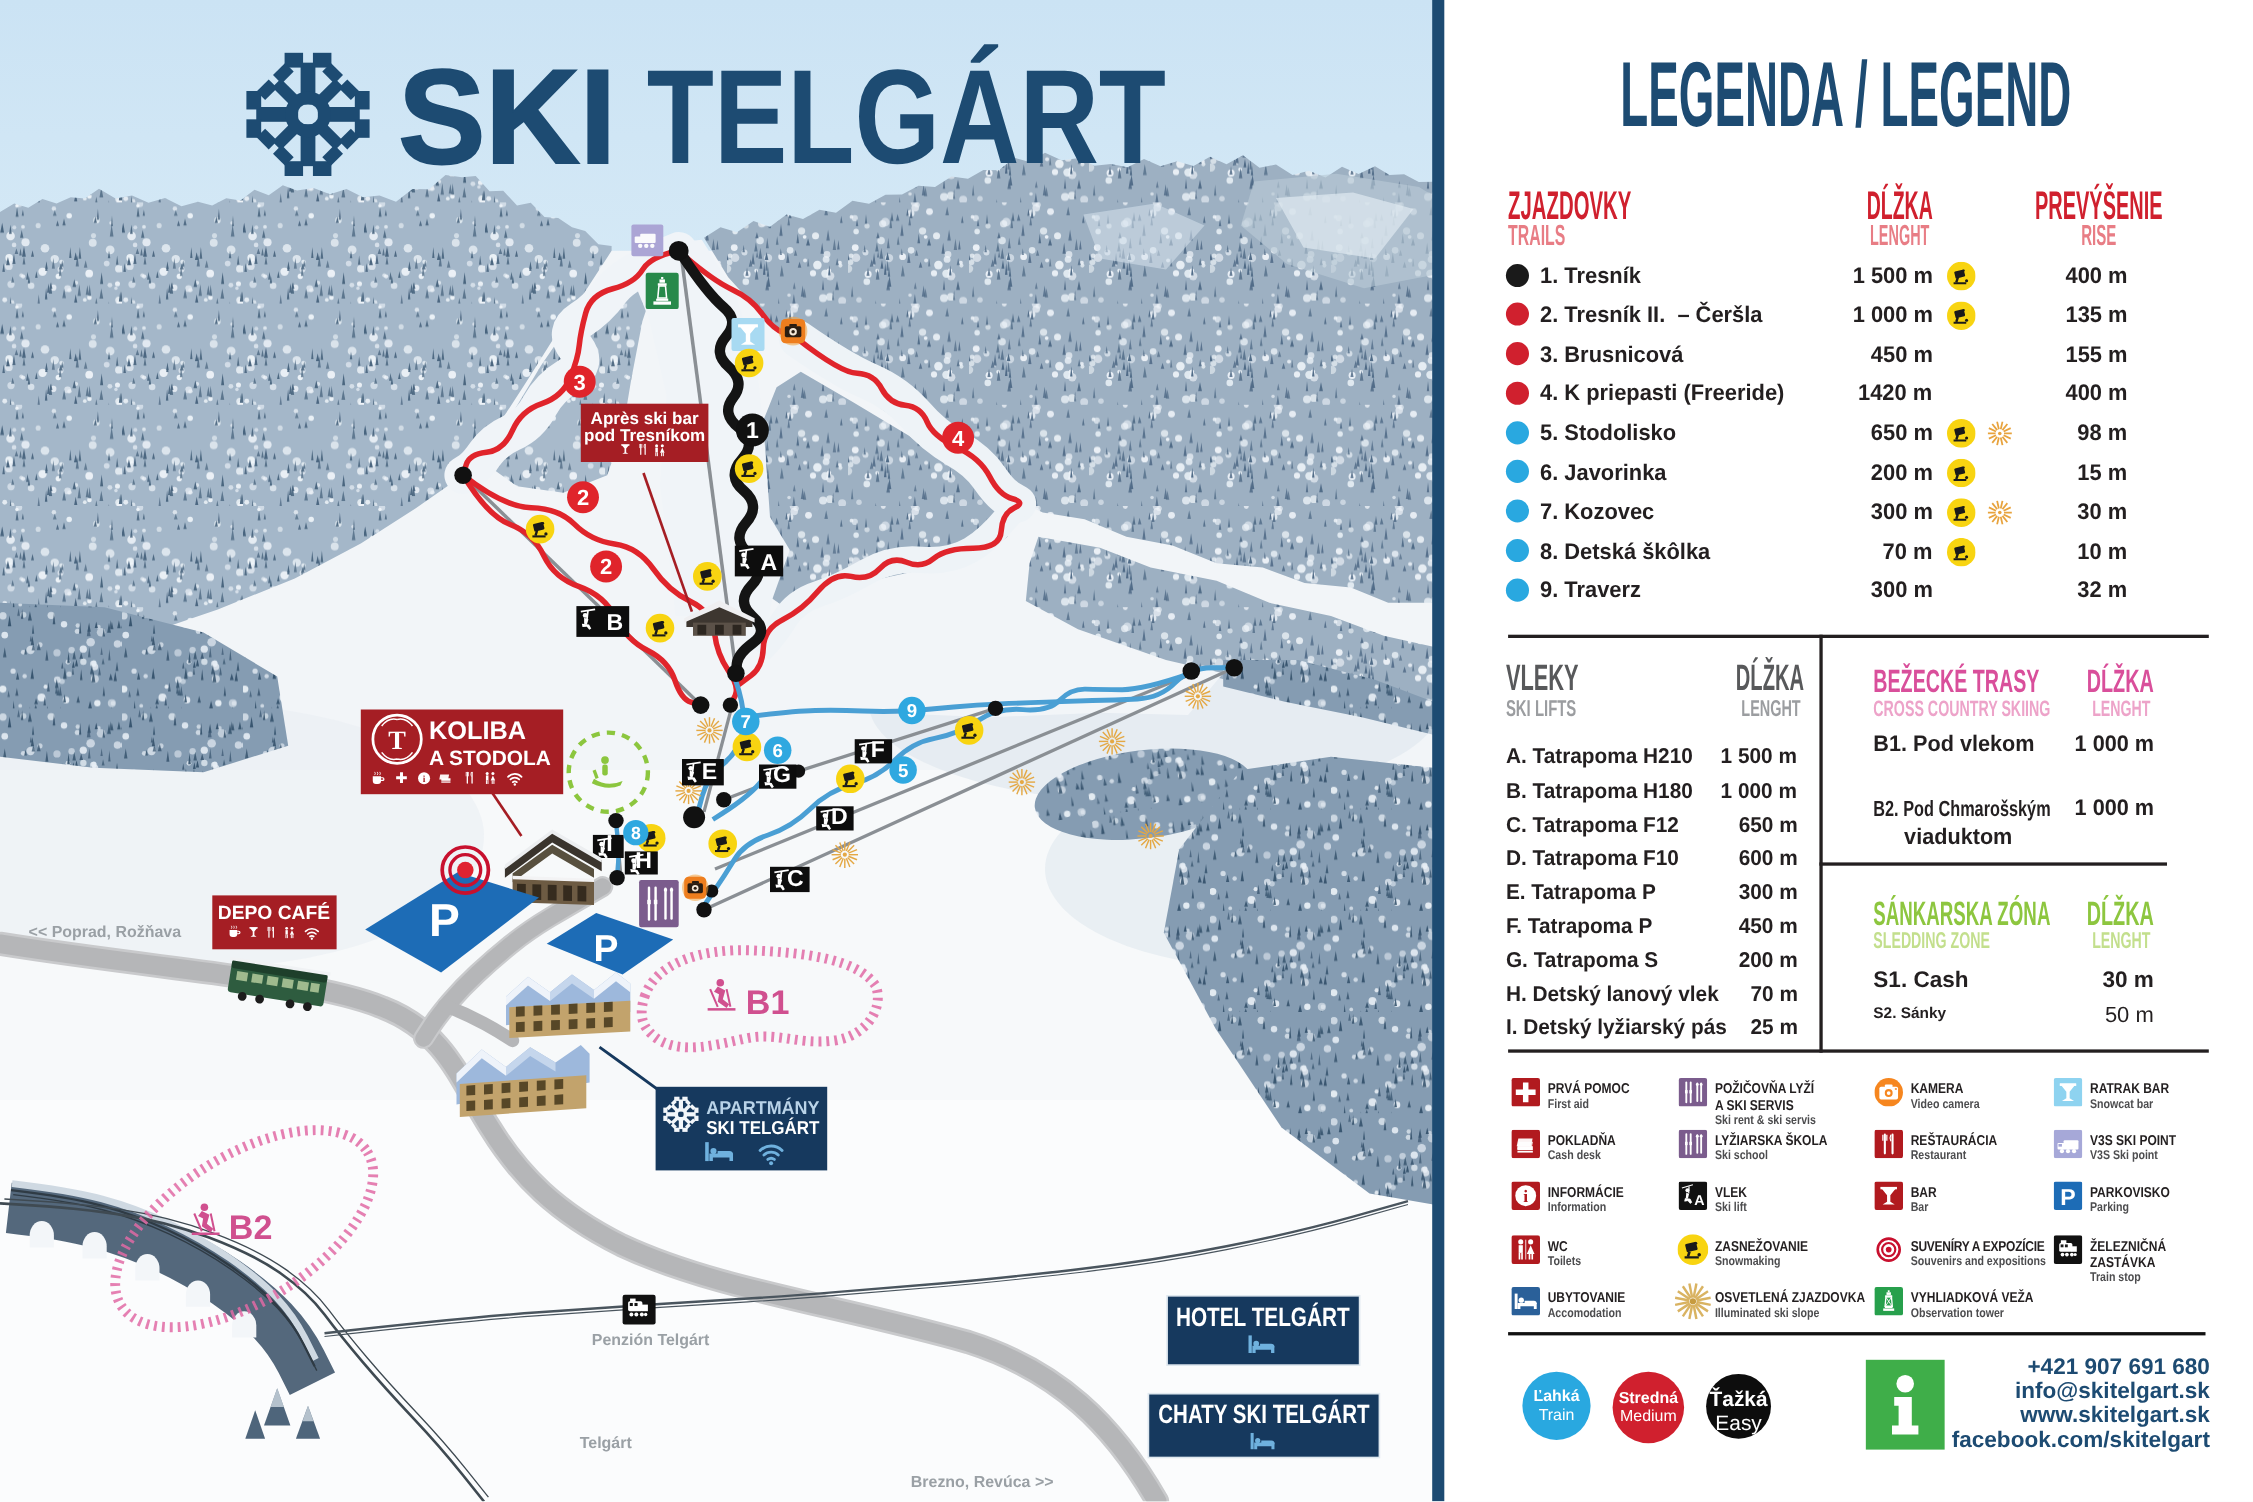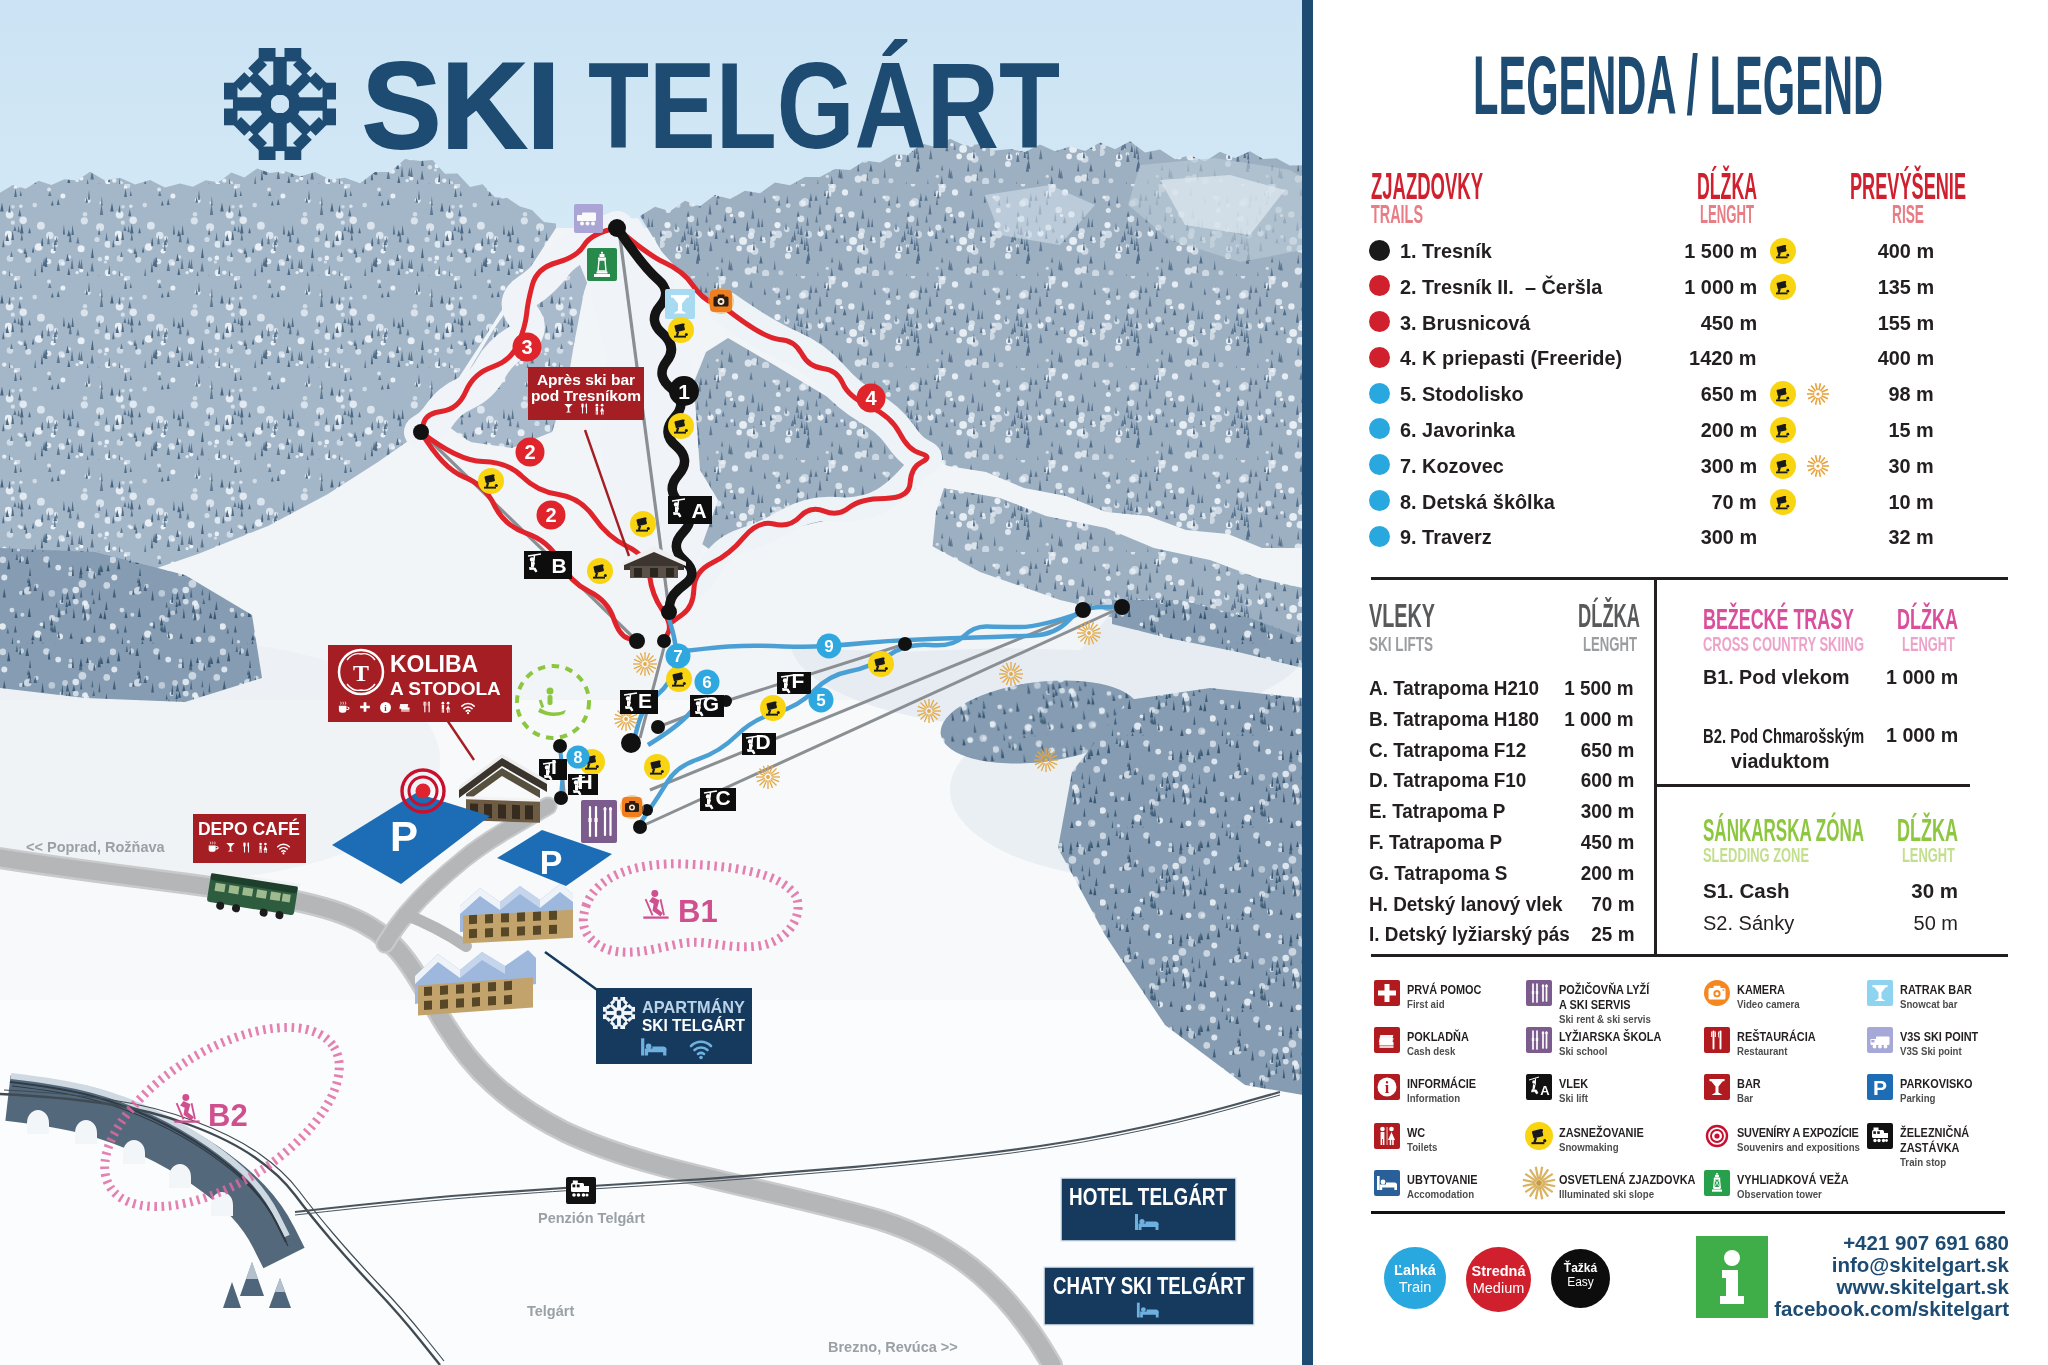--- a/index.html
+++ b/index.html
@@ -1563,21 +1563,21 @@
 <svg style="position:absolute;left:1897px;top:819.0px;overflow:visible" width="61" height="40">
       <text x="61.0" y="22.1" font-family="Liberation Sans" font-weight="bold" font-size="30.7" fill="#8dc63f" text-anchor="end" textLength="61" lengthAdjust="spacingAndGlyphs">DĹŽKA</text>
     </svg>
 <svg style="position:absolute;left:1902px;top:847.0px;overflow:visible" width="53" height="27">
       <text x="53.0" y="15.0" font-family="Liberation Sans" font-weight="bold" font-size="20.9" fill="#c3df8d" text-anchor="end" textLength="53" lengthAdjust="spacingAndGlyphs">LENGHT</text>
     </svg>
 
 <div style="position:absolute;left:1703px;top:880px;font-size:20.5px;font-weight:bold;color:#231f20;line-height:1.08;white-space:nowrap">S1. Cash</div>
 <div style="position:absolute;right:90px;text-align:right;top:880px;font-size:20.5px;font-weight:bold;color:#231f20;line-height:1.08;white-space:nowrap">30 m</div>
 
-<div style="position:absolute;left:1703px;top:913px;font-size:20px;font-weight:normal;color:#231f20;line-height:1.08;white-space:nowrap">S2. Sánky</div>
+<div style="position:absolute;left:1703px;top:913px;font-size:14px;font-weight:bold;color:#231f20;line-height:1.08;white-space:nowrap">S2. Sánky</div>
 <div style="position:absolute;right:90px;text-align:right;top:913px;font-size:20px;font-weight:normal;color:#231f20;line-height:1.08;white-space:nowrap">50 m</div>
 
 <svg style="position:absolute;left:1374px;top:980px" width="26" height="26" viewBox="0 0 26 26">
       <rect x="0" y="0" width="26" height="26" rx="2" fill="#b11a1f"></rect>
       <path d="M10.5 4h5v6.5H22v5h-6.5V22h-5v-6.5H4v-5h6.5z" fill="#fff"></path>
     </svg>
     <div style="position:absolute;left:1407px;top:982px;font-size:13px;font-weight:bold;color:#231f20;transform:scaleX(0.84);transform-origin:left top;white-space:nowrap">PRVÁ POMOC</div>
     <div style="position:absolute;left:1407px;top:998px;font-size:11.5px;font-weight:bold;color:#4d4d4f;transform:scaleX(0.84);transform-origin:left top;white-space:nowrap">First aid</div>
 
 <svg style="position:absolute;left:1374px;top:1027px" width="26" height="26" viewBox="0 0 26 26">
@@ -1829,21 +1829,21 @@
     <div style="position:absolute;left:1900px;top:1125px;font-size:13px;font-weight:bold;color:#231f20;transform:scaleX(0.84);transform-origin:left top;white-space:nowrap">ŽELEZNIČNÁ</div>
     <div style="position:absolute;left:1900px;top:1140px;font-size:13px;font-weight:bold;color:#231f20;transform:scaleX(0.84);transform-origin:left top;white-space:nowrap">ZASTÁVKA</div>
     <div style="position:absolute;left:1900px;top:1156px;font-size:11.5px;font-weight:bold;color:#4d4d4f;transform:scaleX(0.84);transform-origin:left top;white-space:nowrap">Train stop</div>
 
 <div style="position:absolute;left:1371px;top:1211px;width:634px;height:3px;background:#111"></div>
 
 <div style="position:absolute;left:1384px;top:1247px;width:62px;height:62px;border-radius:50%;background:#29a8e0;color:#fff;text-align:center;font-size:14.5px;font-weight:bold;line-height:1.15;padding-top:15px;box-sizing:border-box">Ľahká<br><span style="font-weight:normal">Train</span></div>
 
 <div style="position:absolute;left:1466px;top:1247px;width:65px;height:65px;border-radius:50%;background:#d0202e;color:#fff;text-align:center;font-size:14.5px;font-weight:bold;line-height:1.15;padding-top:16px;box-sizing:border-box">Stredná<br><span style="font-weight:normal">Medium</span></div>
 
-<div style="position:absolute;left:1551px;top:1249px;width:59px;height:59px;border-radius:50%;background:#0d0d0d;color:#fff;text-align:center;font-size:12px;font-weight:bold;line-height:1.15;padding-top:13px;box-sizing:border-box">Ťažká<br><span style="font-weight:normal">Easy</span></div>
+<div style="position:absolute;left:1551px;top:1249px;width:59px;height:59px;border-radius:50%;background:#0d0d0d;color:#fff;text-align:center;font-size:19px;font-weight:bold;line-height:1.15;padding-top:13px;box-sizing:border-box">Ťažká<br><span style="font-weight:normal">Easy</span></div>
 
 <svg style="position:absolute;left:1696px;top:1236px" width="72" height="82" viewBox="0 0 72 82">
       <rect width="72" height="82" fill="#3fae49"></rect>
       <g fill="#fff">
         <circle cx="36" cy="22" r="8"></circle>
         <path d="M26 34 h16 v26 h6 v8 H24 v-8 h6 v-18 h-4 z"></path>
       </g>
     </svg>
 
 <div style="position:absolute;right:39px;top:1232px;text-align:right;font-size:20.5px;font-weight:bold;color:#1d4b72;line-height:1.07">+421 907 691 680<br>info@skitelgart.sk<br>www.skitelgart.sk<br>facebook.com/skitelgart</div>

